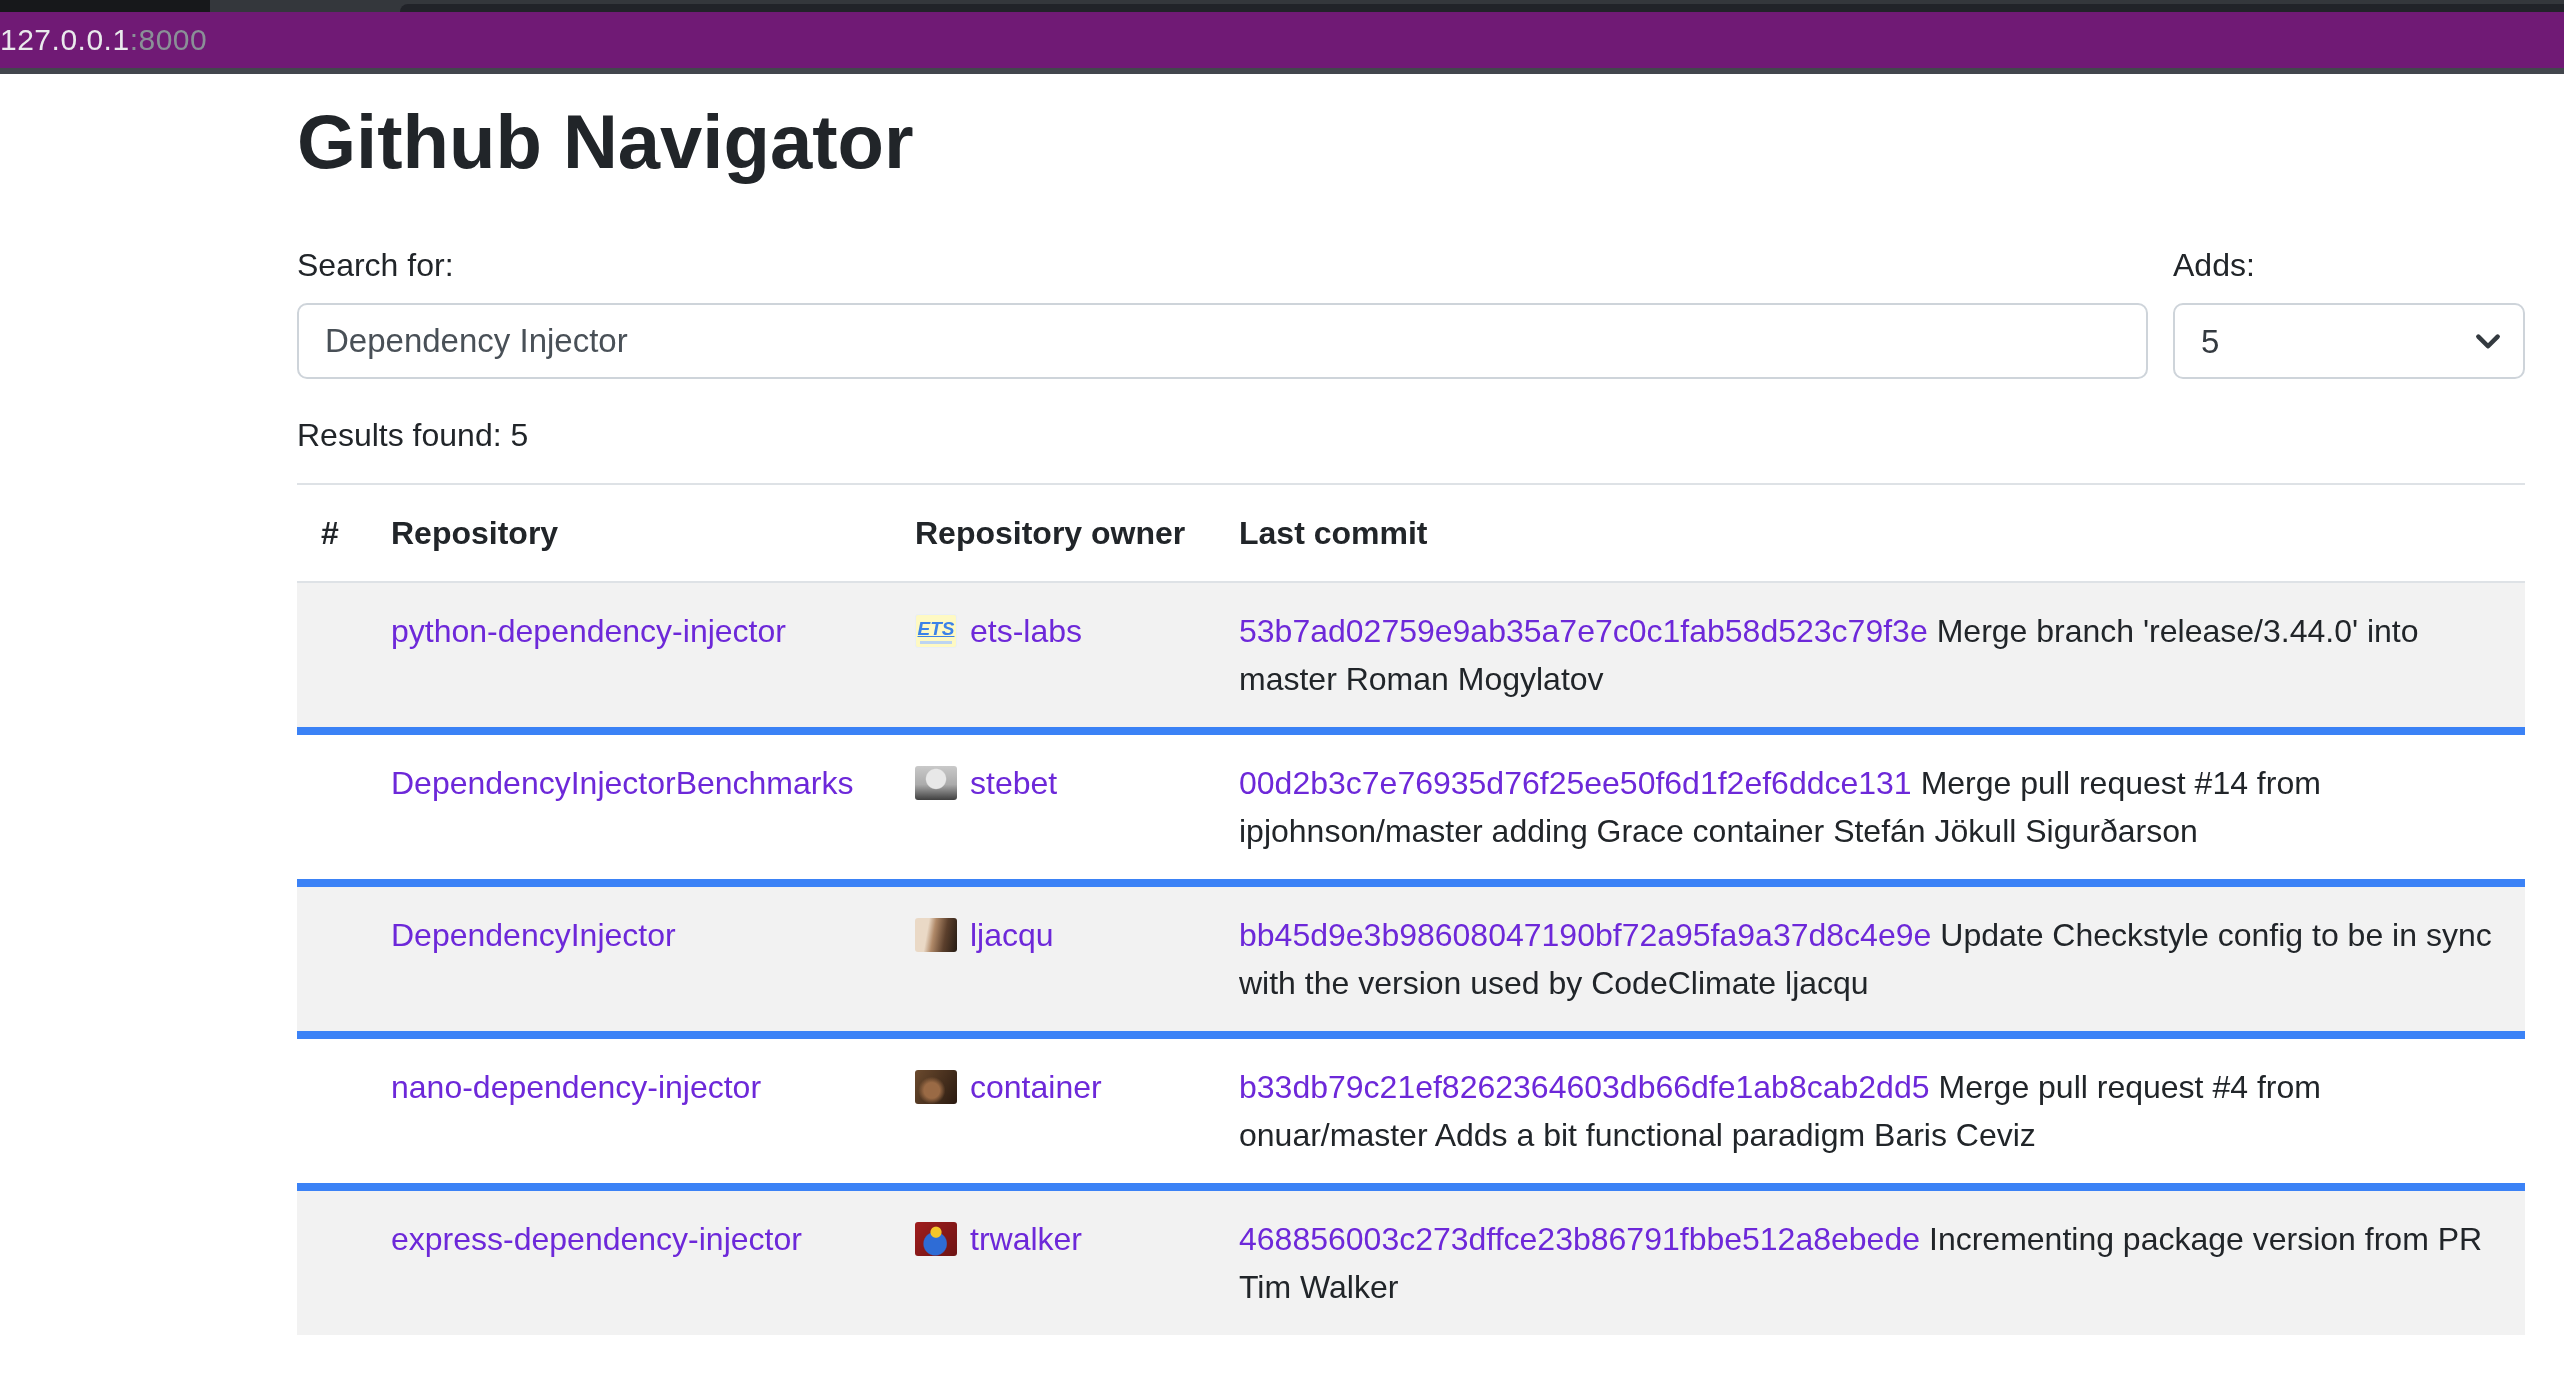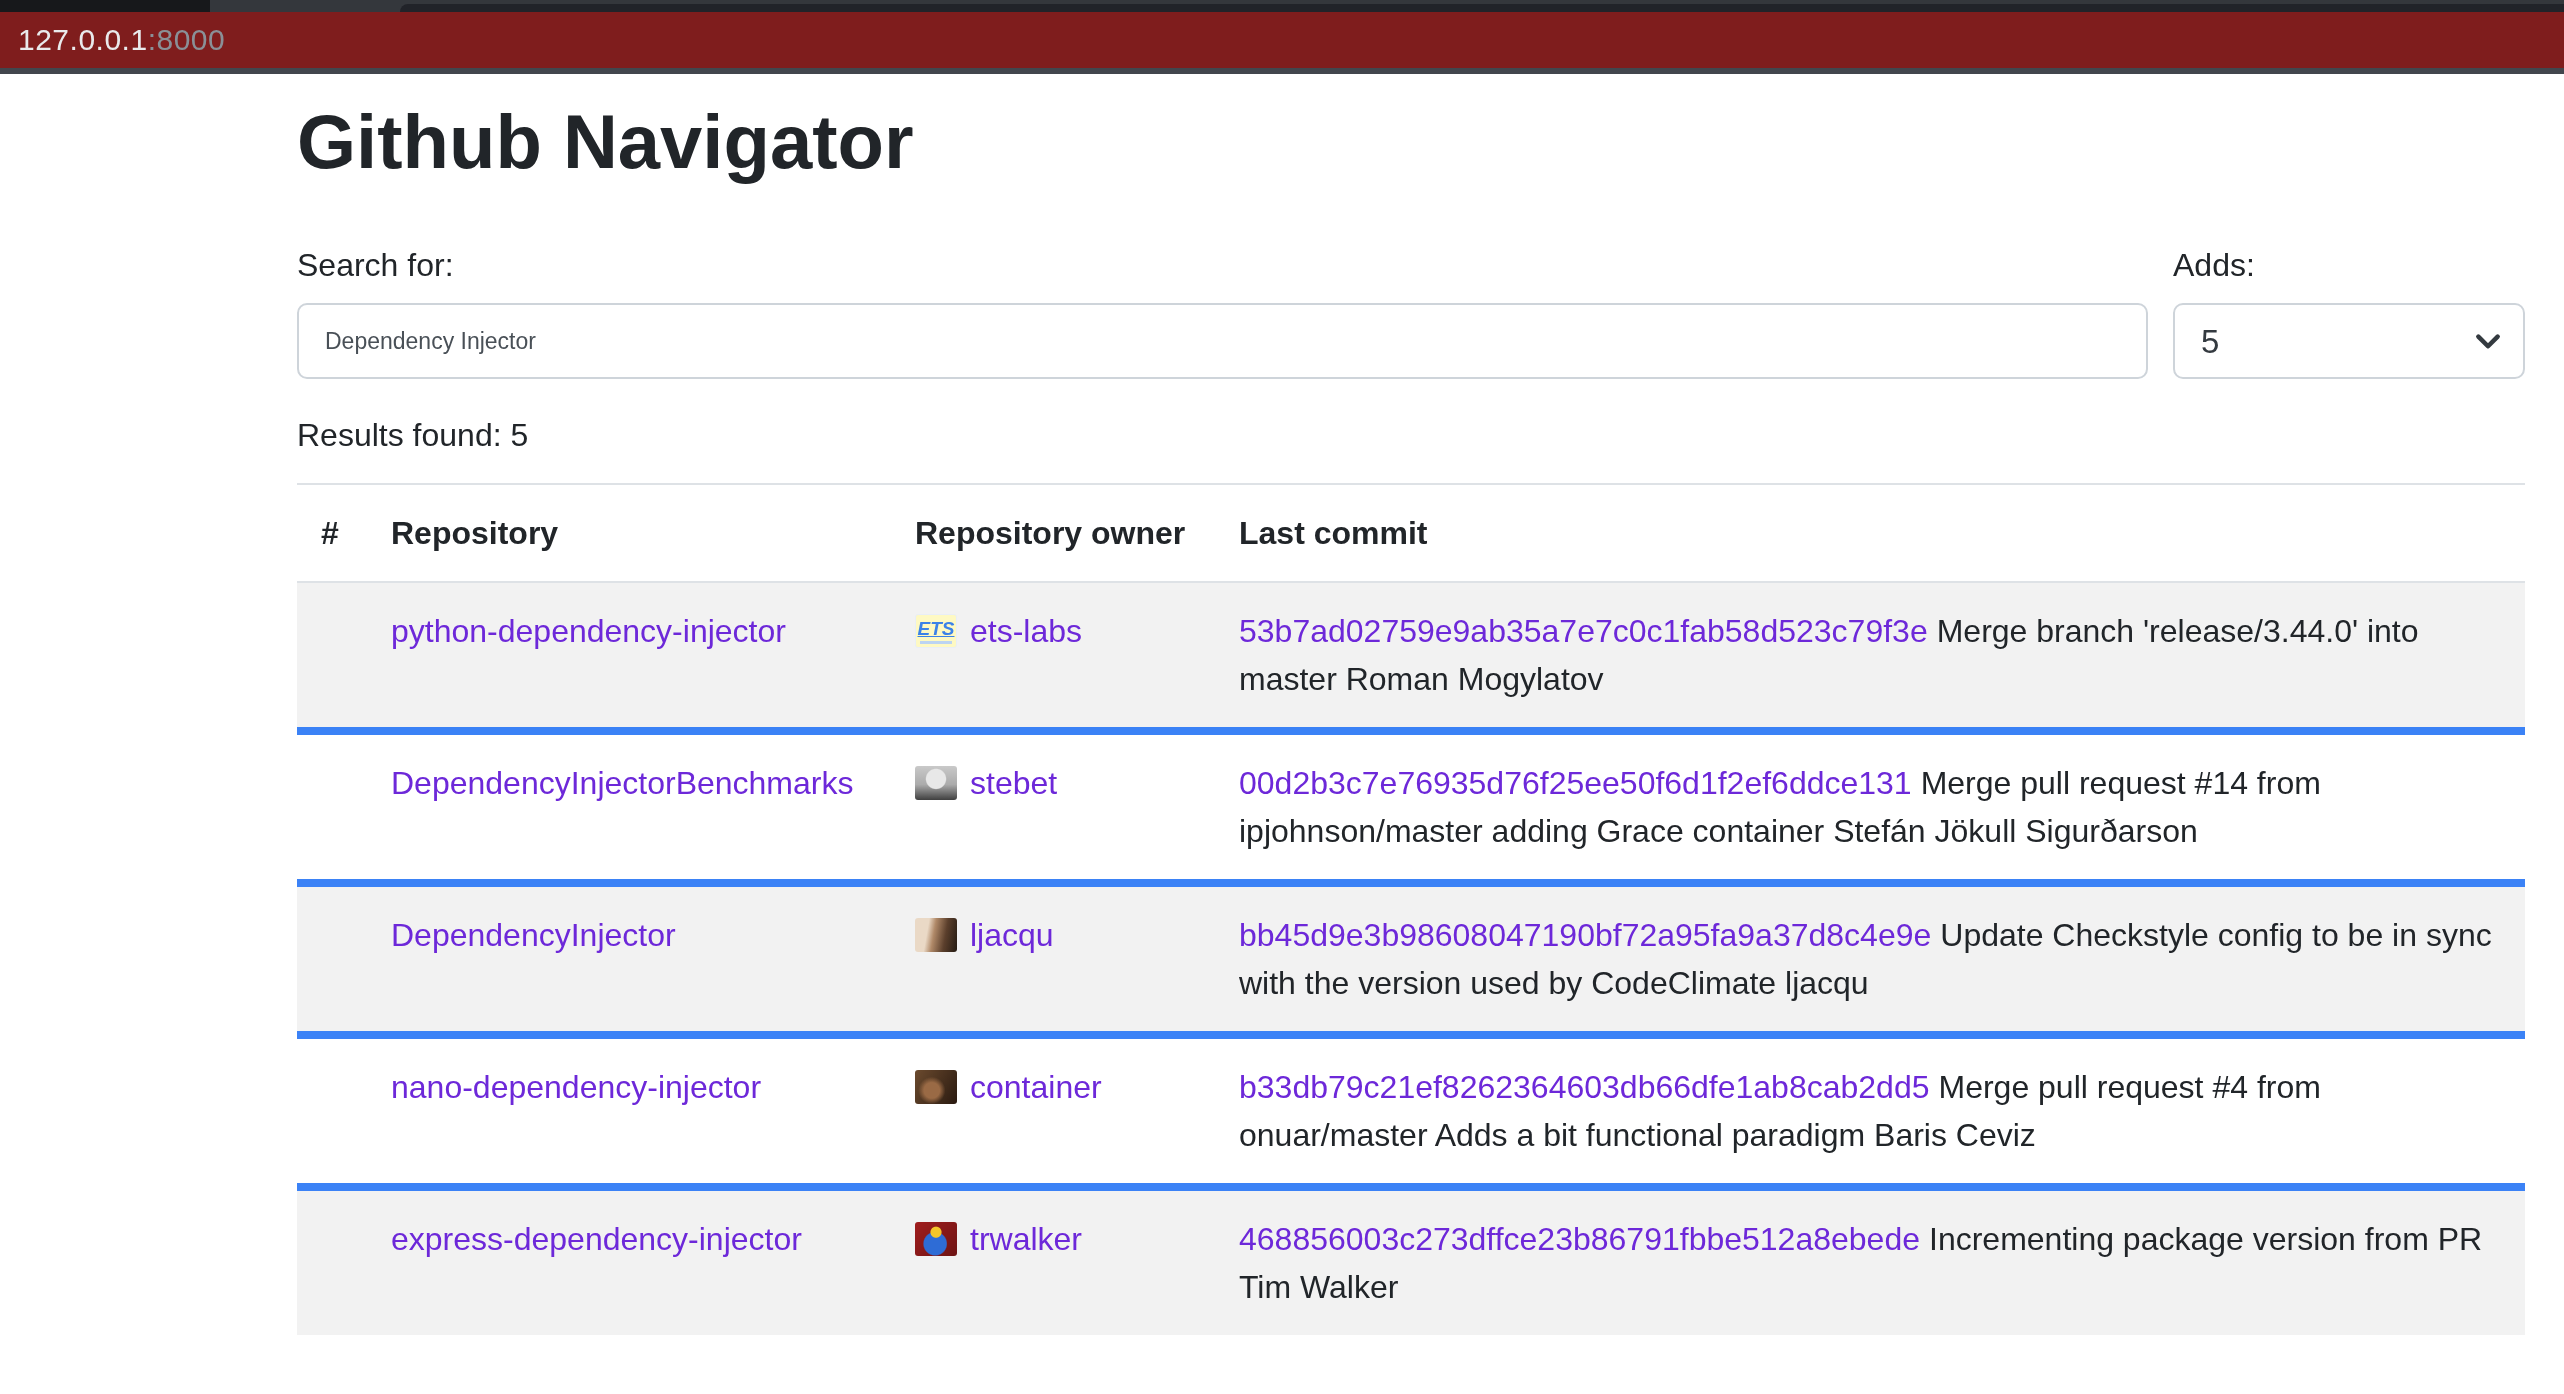--- a/index.html
+++ b/index.html
@@ -4,37 +4,37 @@
 <style>
   * { margin:0; padding:0; box-sizing:border-box; }
   html,body { width:2564px; height:1394px; overflow:hidden; background:#ffffff;
               font-family:"Liberation Sans", sans-serif; color:#212529; }
 
   
   .chrome { width:100%; height:74px; position:relative; }
   .chrome-top { height:12px; background:#34373c; position:relative; }
   .chrome-top .corner-dark { position:absolute; left:0; top:0; width:210px; height:12px; background:#17181b; }
   .chrome-top .tab-dark { position:absolute; left:400px; top:4px; right:0; height:8px; background:#212329; border-top-left-radius:8px; }
-  .chrome-bar { height:56px; background:#7f1d1d; display:flex; align-items:center; padding-left:18px; }
+  .chrome-bar { height:56px; background:#701a75; display:flex; align-items:center; }
   .chrome-url { font-size:30px; letter-spacing:0.5px; }
   .chrome-url .host { color:#e9eaec; }
   .chrome-url .port { color:#8a9097; }
   .chrome-bottom { height:6px; background:#42464d; }
 
   
   .content { margin-left:297px; width:2228px; }
   h1.page-title { margin-top:22px; font-size:76px; line-height:1.2; font-weight:bold; color:#212529; }
 
   .form-row { margin-top:54px; display:flex; justify-content:space-between; align-items:flex-start; }
   .field-label { display:block; font-size:32px; line-height:48px; margin-bottom:14px; color:#212529; }
   .search-group { width:1851px; }
   .limit-group { width:352px; }
 
   .text-input { width:100%; height:76px; border:2px solid #ced4da; border-radius:10px;
-                padding:0 26px; font-size:23px; color:#495057; background:#fff;
+                padding:0 26px; font-size:33px; color:#495057; background:#fff;
                 font-family:"Liberation Sans", sans-serif; outline:none; }
 
   .select-wrap { position:relative; width:100%; height:76px; }
   .select-box { width:100%; height:76px; border:2px solid #ced4da; border-radius:10px;
                 padding:0 60px 0 26px; font-size:33px; color:#343a40; background:#fff;
                 appearance:none; -webkit-appearance:none; font-family:"Liberation Sans", sans-serif; outline:none; }
   .select-chevron { position:absolute; right:22px; top:24px; width:30px; height:28px; pointer-events:none; }
 
   .results-line { margin-top:32px; font-size:32px; line-height:48px; color:#212529; }
 

